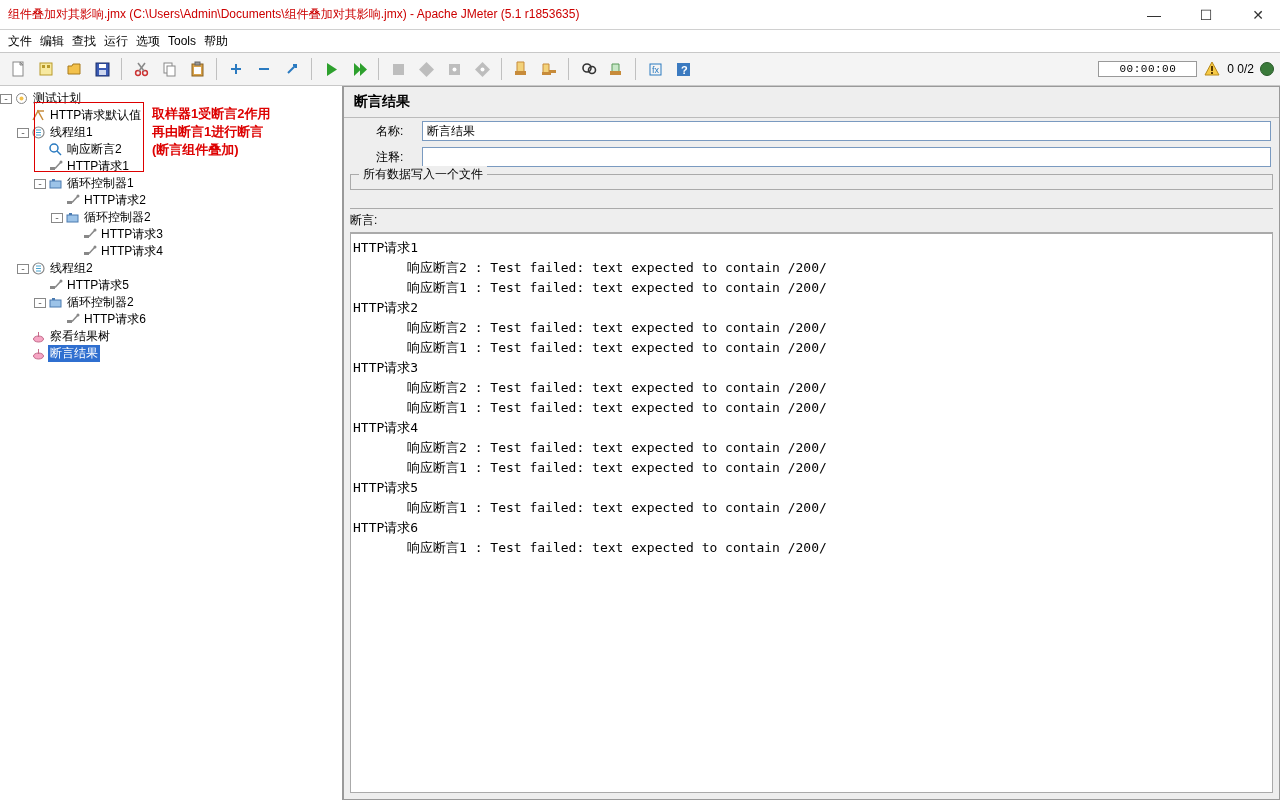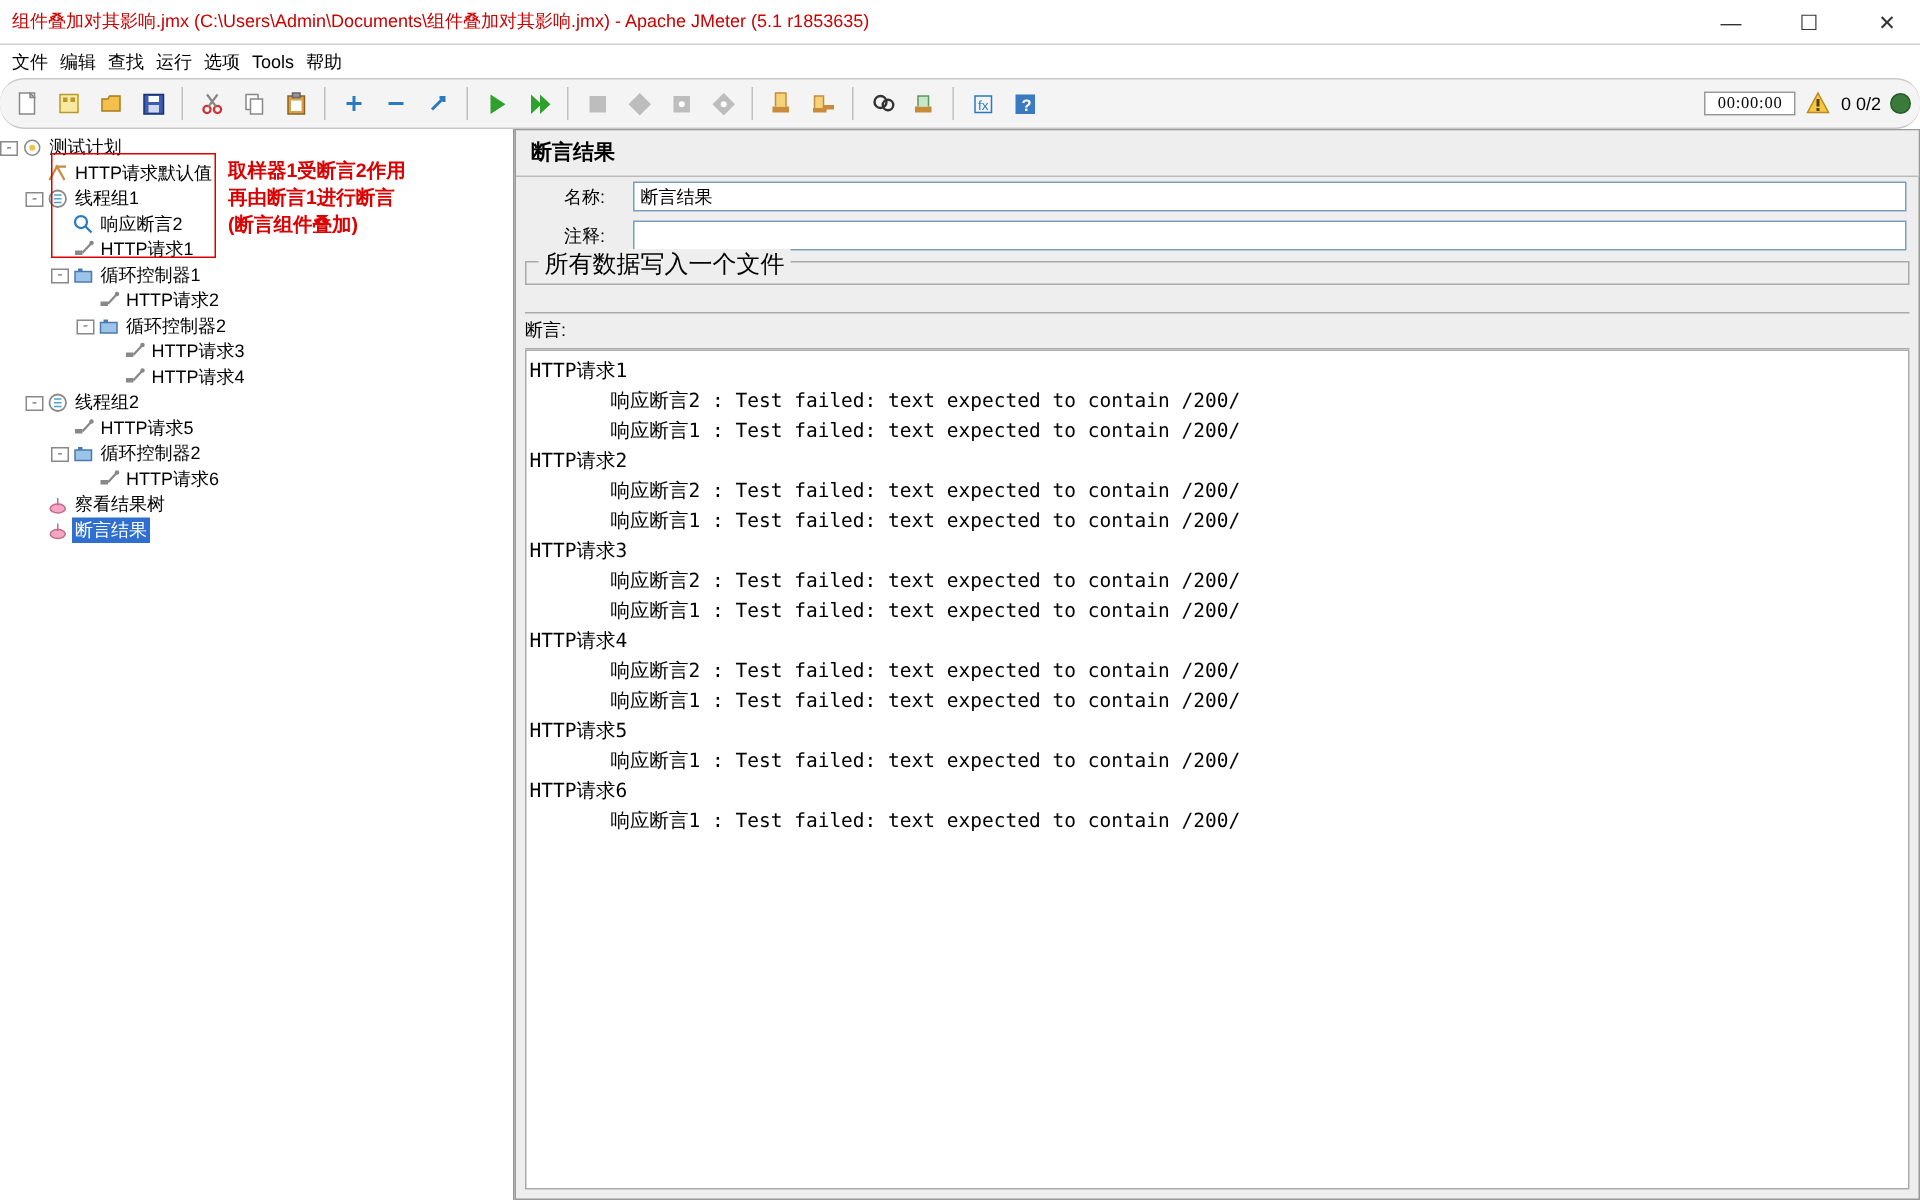--- a/index.html
+++ b/index.html
@@ -6,26 +6,26 @@
 body { font-family: "Microsoft YaHei", "SimSun", Arial, sans-serif; font-size: 12px; background: #fff; overflow: hidden; width: 1280px; height: 800px; }
 
 .titlebar { height: 30px; border-bottom: 1px solid #d0d0d0; display: flex; align-items: center; padding: 0 8px; justify-content: space-between; background: #fff; }
 .titlebar .title { color: #c00; font-size: 12px; }
 .titlebar .controls { display: flex; gap: 24px; font-size: 14px; color: #333; }
 .titlebar .ctrl { width: 28px; text-align: center; cursor: default; }
 
 .menubar { height: 22px; display: flex; align-items: center; gap: 8px; padding: 0 8px; font-size: 12px; color: #000; }
 .menubar .mi { cursor: default; }
 
-.toolbar { height: 34px; border-top: 1px solid #c8c8c8; border-bottom: 1px solid #c8c8c8; display: flex; align-items: center; padding: 0 6px; gap: 4px; background: #f4f4f4; border-radius: 16px; }
+.toolbar { height: 34px; border-top: 1px solid #c8c8c8; border-bottom: 1px solid #c8c8c8; display: flex; align-items: center; padding: 0 6px; gap: 4px; background: #f4f4f4; }
 .toolbar .sep { width: 1px; height: 22px; background: #c0c0c0; margin: 0 3px; }
 .toolbar .tbtn { width: 24px; height: 24px; display: flex; align-items: center; justify-content: center; border: 1px solid transparent; cursor: default; }
 
 .toolbar .right { margin-left: auto; display: flex; align-items: center; gap: 6px; }
-.timerbox { border: 1px solid #999; background: #fff; padding: 1px 8px; font-family: Liberation Serif, serif; font-size: 11px; letter-spacing: .5px; }
+.timerbox { border: 1px solid #999; background: #fff; padding: 1px 20px; font-family: Liberation Mono, monospace; font-size: 11px; letter-spacing: .5px; }
 .warn-icon svg { display: block; }
 .count { font-size: 12px; }
 .green-dot { width: 14px; height: 14px; border-radius: 50%; background: #3a7a3a; border: 1px solid #2a5a2a; display: inline-block; }
 
 .workspace { display: flex; height: calc(800px - 30px - 22px - 34px); }
 .tree-pane { width: 343px; border-right: 1px solid #999; overflow: auto; padding: 4px 0; position: relative; }
 .tree-pane ul { list-style: none; }
 .tree-pane li { white-space: nowrap; }
 .tree-row { display: flex; align-items: center; height: 17px; line-height: 17px; font-size: 12px; }
 .tree-row .toggle { width: 12px; text-align: center; color: #666; font-family: monospace; margin-right: 1px; cursor: default; font-size: 10px; border:1px solid #888; height:10px; line-height:8px; background:#fff;}
@@ -37,21 +37,21 @@
 
 .annot-box { position: absolute; border: 1px solid #d00; pointer-events: none; }
 .annot-text { position: absolute; color: #d00; font-size: 13px; line-height: 18px; font-weight: bold; }
 
 .right-pane { flex: 1; display: flex; flex-direction: column; border: 1px solid #999; margin: 0; background:#eee; }
 .panel-header { padding: 6px 10px; font-size: 14px; font-weight: bold; border-bottom: 1px solid #bbb; background:#eee;}
 .field-row { display: flex; align-items: center; padding: 3px 8px; gap: 6px; }
 .field-row .lab { width: 40px; text-align: left; margin-left: 24px; }
 .field-row input[type=text] { flex: 1; border: 1px solid #7a9ac0; padding: 2px 4px; font-size: 12px; background:#fff;}
 .groupbox { border: 1px solid #aaa; margin: 4px 6px; padding: 6px 8px 8px; position: relative; }
-.groupbox .legend { position: absolute; top: -9px; left: 8px; background: #eee; padding: 0 4px; font-size: 16px; }
+.groupbox .legend { position: absolute; top: -9px; left: 8px; background: #eee; padding: 0 4px; font-size: 12px; }
 .groupbox .row { display: flex; align-items: center; gap: 8px; }
 .groupbox .row .lab2 { width: 40px; }
 .groupbox input[type=text] { flex: 1; border: 1px solid #7a9ac0; padding: 2px 4px; font-size: 12px; background:#fff;}
 .groupbox button { border: 1px solid #888; background: linear-gradient(#fdfdfd,#e6e6e6); padding: 2px 12px; font-size: 12px; cursor: default; }
 .groupbox .static { font-size:12px;}
 .chk input { vertical-align: middle; margin-right:3px;}
 .assert-title { font-size: 12px; padding: 3px 0; border-top:1px solid #aaa; border-bottom:1px solid #aaa; background:#eee; margin: 14px 6px 0;}
 .results-box { flex:1; margin: 0 6px 6px; border:1px solid #aaa; background:#fff; overflow-y:scroll; font-family: "SimSun", "Microsoft YaHei", monospace; font-size: 13px; padding: 4px 2px; line-height: 20px; }
 .results-box .sampler { }
 .results-box .msg { padding-left: 54px; white-space: pre; }

